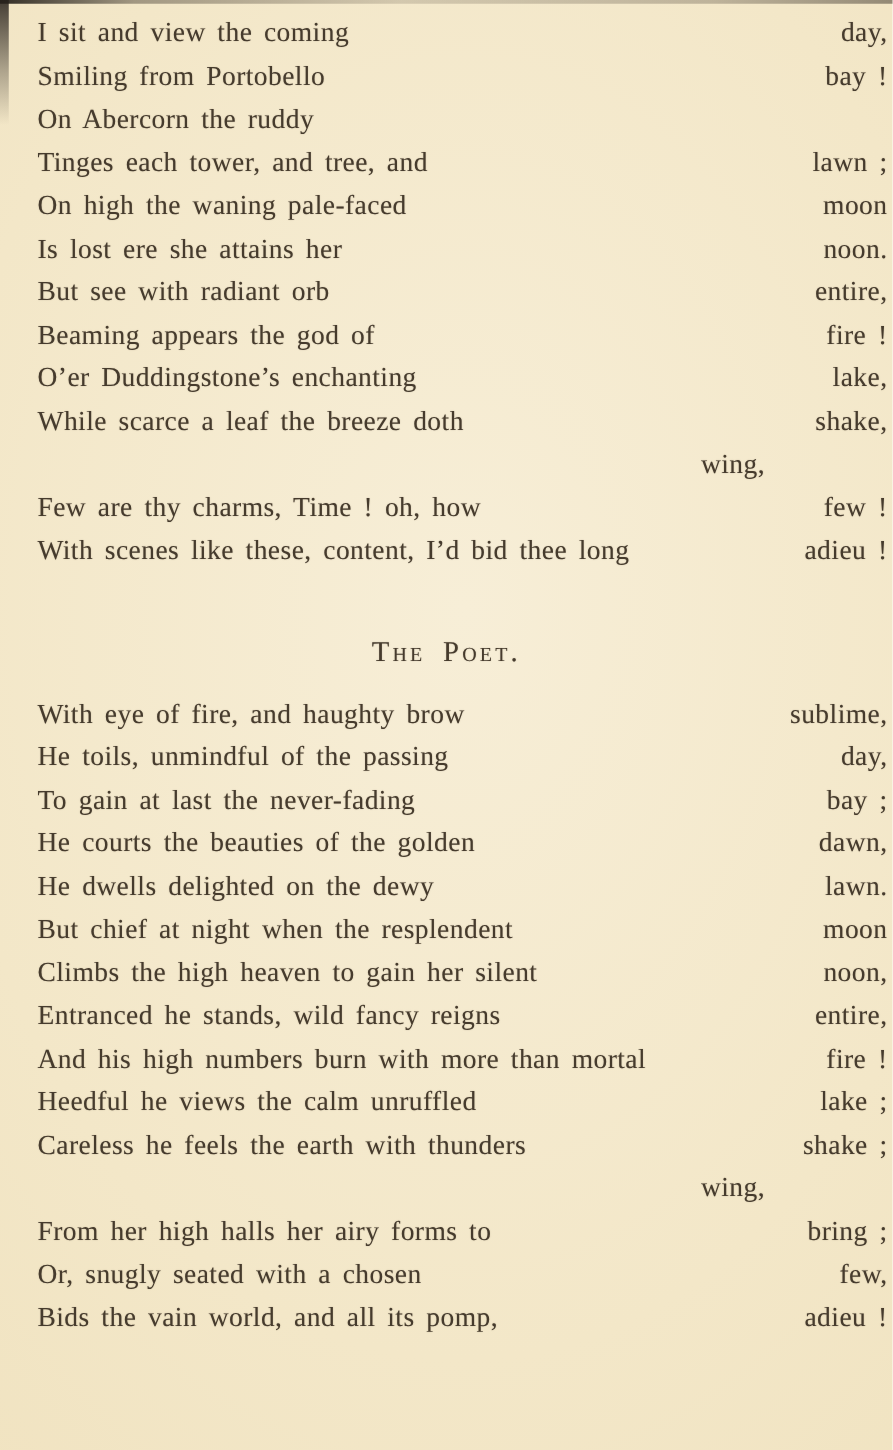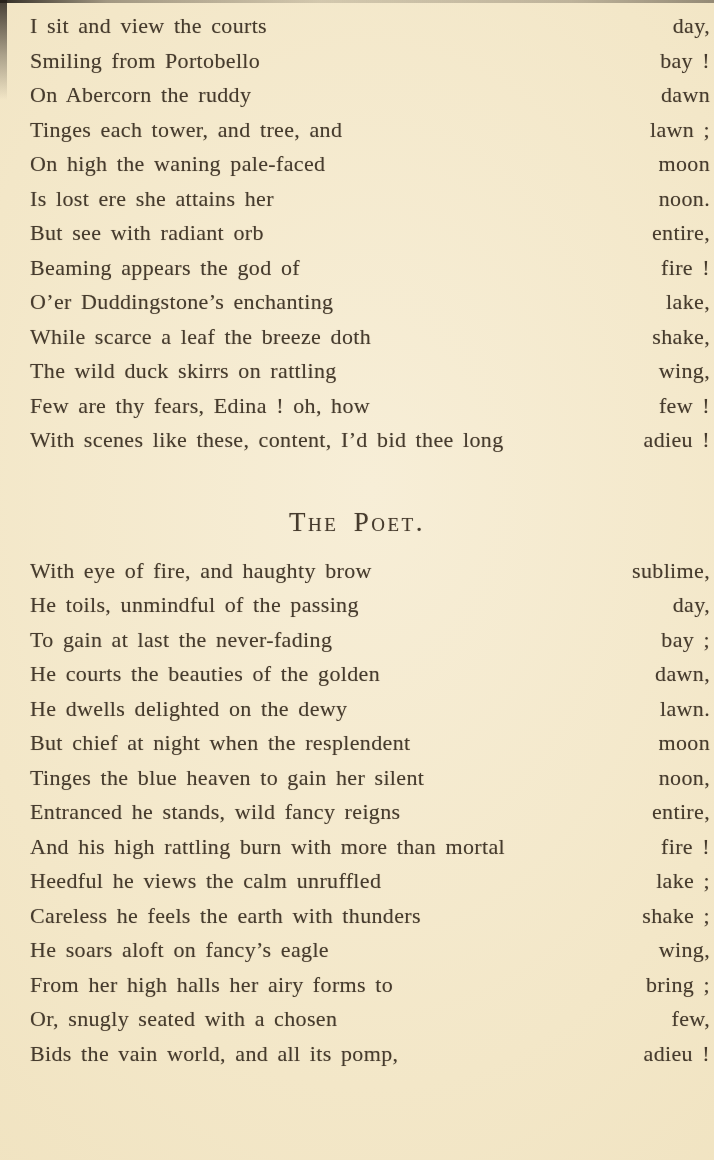--- a/index.html
+++ b/index.html
@@ -77,51 +77,50 @@
   }
   .line .endword {
     text-align: right;
   }
 
   .heading {
     margin: 49px 0 17px 0;
     height: 30px;
     line-height: 30px;
     text-align: center;
-    font-size: 27px;
+    font-size: 23px;
     font-weight: normal;
     font-variant: small-caps;
     letter-spacing: 2.5px;
     word-spacing: 6px;
     color: var(--ink);
     text-shadow: 0 0 1px rgba(70,58,44,0.35);
   }
 </style>
 </head>
 <body>
 
 <div class="page">
   <div class="edge-top"></div>
   <div class="edge-left"></div>
 
   <section class="stanza stanza-top">
 
       <div class="line">
-        <span class="maintext">I sit and view the courts</span>
+        <span class="maintext">I sit and view the coming</span>
         <span class="endword">day,</span>
       </div>
 
       <div class="line">
         <span class="maintext">Smiling from Portobello</span>
         <span class="endword">bay !</span>
       </div>
 
       <div class="line">
         <span class="maintext">On Abercorn the ruddy</span>
-        <span class="endword">dawn</span>
       </div>
 
       <div class="line">
         <span class="maintext">Tinges each tower, and tree, and</span>
         <span class="endword">lawn ;</span>
       </div>
 
       <div class="line">
         <span class="maintext">On high the waning pale-faced</span>
         <span class="endword">moon</span>
@@ -146,27 +145,26 @@
         <span class="maintext">O’er Duddingstone’s enchanting</span>
         <span class="endword">lake,</span>
       </div>
 
       <div class="line">
         <span class="maintext">While scarce a leaf the breeze doth</span>
         <span class="endword">shake,</span>
       </div>
 
       <div class="line">
-        <span class="maintext">The wild duck skirrs on rattling</span>
         <span class="endword">wing,</span>
       </div>
 
 
       <div class="line">
-        <span class="maintext">Few are thy fears, Edina ! oh, how</span>
+        <span class="maintext">Few are thy charms, Time ! oh, how</span>
         <span class="endword">few !</span>
       </div>
 
       <div class="line">
         <span class="maintext">With scenes like these, content, I’d bid thee long</span>
         <span class="endword">adieu !</span>
       </div>
     </section>
 
   <h2 class="heading">The Poet.</h2>
@@ -198,46 +196,45 @@
         <span class="maintext">He dwells delighted on the dewy</span>
         <span class="endword">lawn.</span>
       </div>
 
       <div class="line">
         <span class="maintext">But chief at night when the resplendent</span>
         <span class="endword">moon</span>
       </div>
 
       <div class="line">
-        <span class="maintext">Tinges the blue heaven to gain her silent</span>
+        <span class="maintext">Climbs the high heaven to gain her silent</span>
         <span class="endword">noon,</span>
       </div>
 
       <div class="line">
         <span class="maintext">Entranced he stands, wild fancy reigns</span>
         <span class="endword">entire,</span>
       </div>
 
       <div class="line">
-        <span class="maintext">And his high rattling burn with more than mortal</span>
+        <span class="maintext">And his high numbers burn with more than mortal</span>
         <span class="endword">fire !</span>
       </div>
 
       <div class="line">
         <span class="maintext">Heedful he views the calm unruffled</span>
         <span class="endword">lake ;</span>
       </div>
 
       <div class="line">
         <span class="maintext">Careless he feels the earth with thunders</span>
         <span class="endword">shake ;</span>
       </div>
 
       <div class="line">
-        <span class="maintext">He soars aloft on fancy’s eagle</span>
         <span class="endword">wing,</span>
       </div>
 
       <div class="line">
         <span class="maintext">From her high halls her airy forms to</span>
         <span class="endword">bring ;</span>
       </div>
 
       <div class="line">
         <span class="maintext">Or, snugly seated with a chosen</span>

